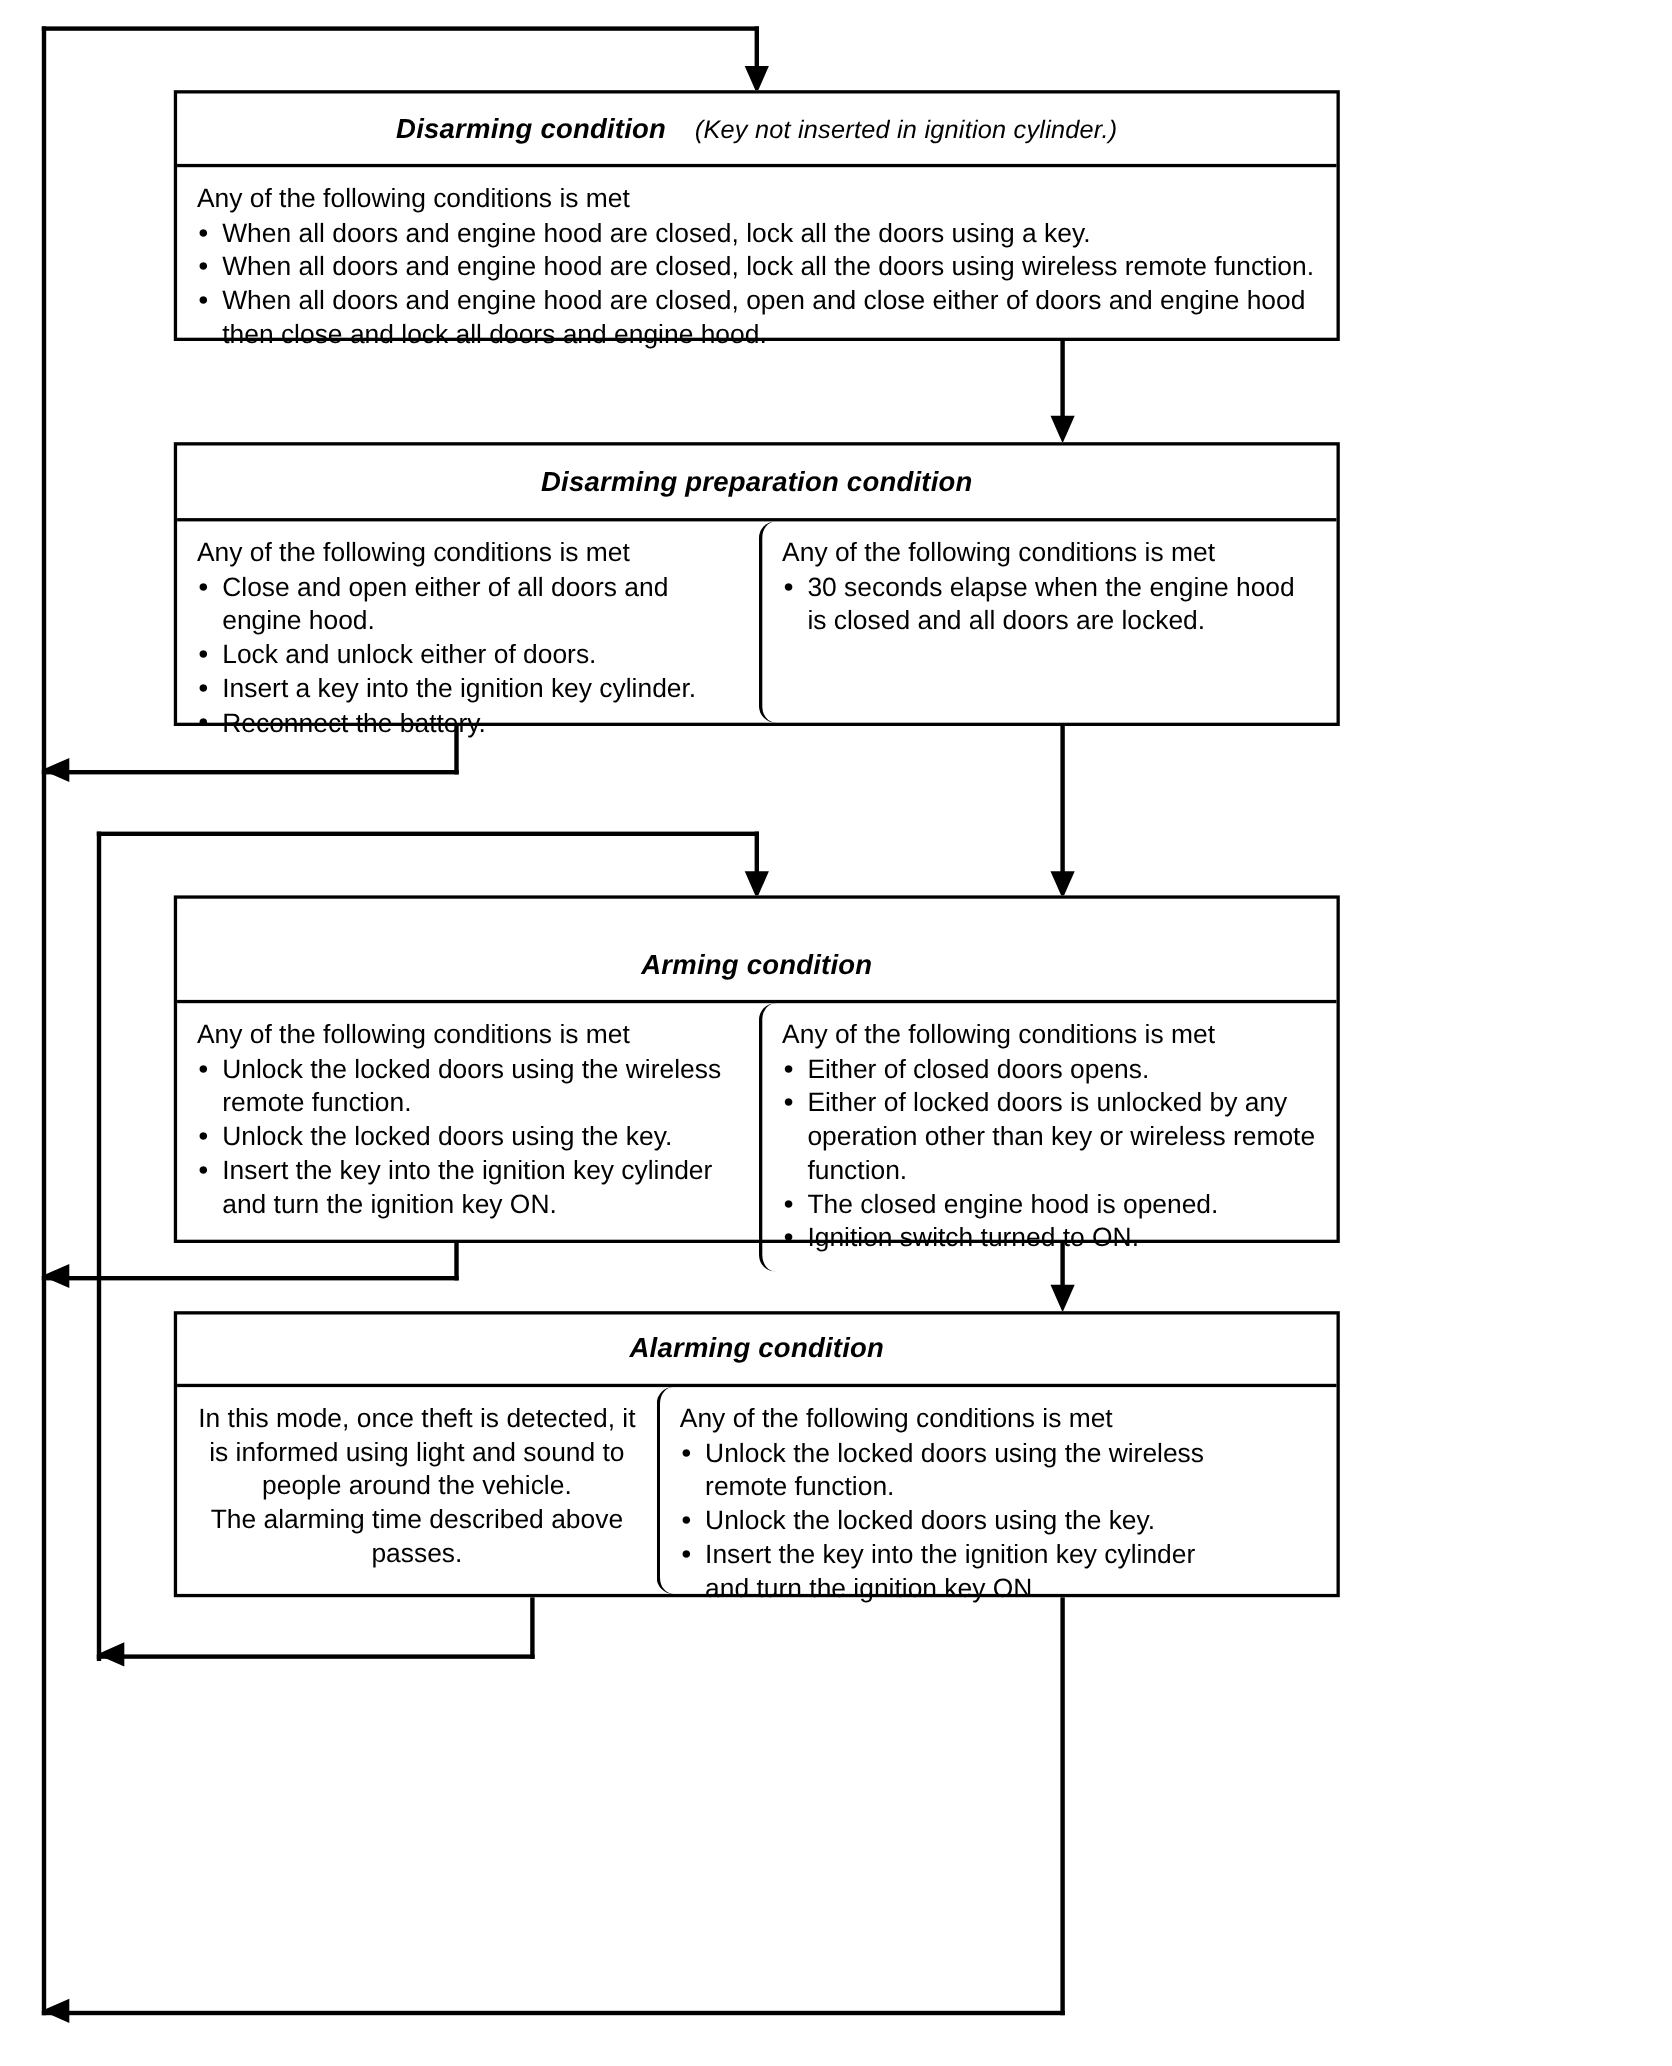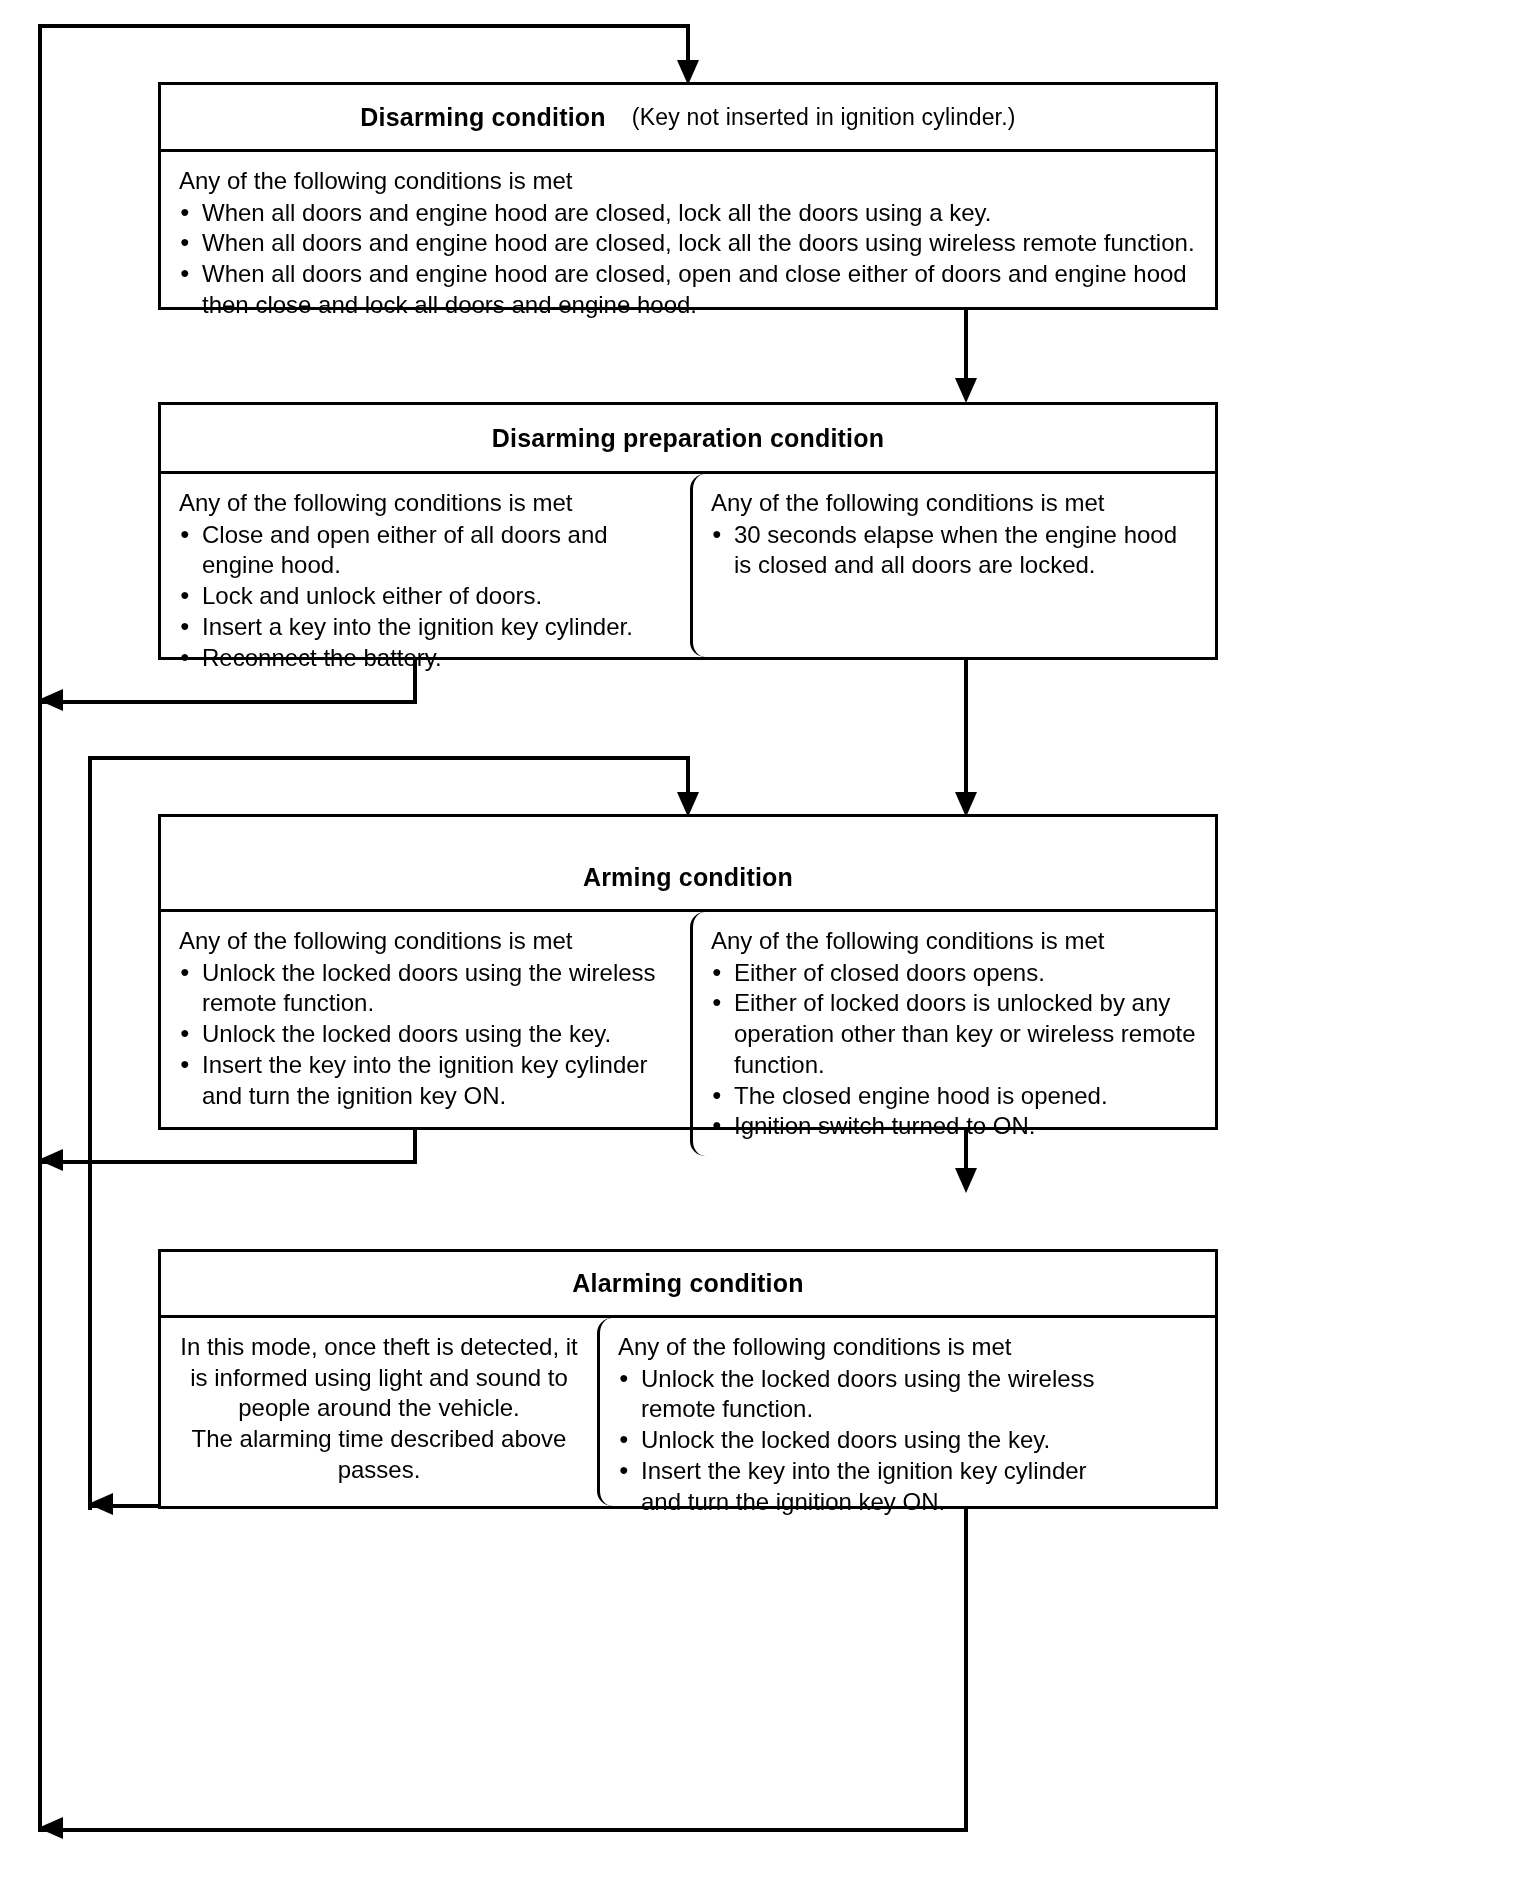--- a/index.html
+++ b/index.html
@@ -1,21 +1,21 @@
 <!DOCTYPE html>
 <html><head>
 <meta charset="utf-8">
 <style>
   html,body{margin:0;padding:0;background:#fff;}
   body{font-family:"Liberation Sans",sans-serif;color:#000;}
   #page{position:relative;width:1520px;height:1878px;background:#fff;overflow:hidden;}
 
   .box{position:absolute;border:3px solid #000;background:#fff;box-sizing:border-box;}
   .box-title{border-bottom:3px solid #000;text-align:left;font-weight:bold;
-             display:flex;align-items:center;justify-content:center;box-sizing:border-box;}
+             display:flex;align-items:center;justify-content:center;box-sizing:border-box;font-style:italic;}
   .box-title .t-main{font-size:25px;letter-spacing:.2px;}
   .box-title .t-note{font-size:23px;font-weight:normal;margin-left:26px;letter-spacing:.2px;}
   .box-body{display:flex;box-sizing:border-box;}
   .col{box-sizing:border-box;padding:14px 16px 8px 16px;font-size:24px;line-height:1.28;border-radius:15px;}
   .col.right{border-left:3px solid #000;}
   .lead{margin:0 0 0 2px;white-space:nowrap;}
   ul.blist{list-style:none;margin:1px;padding:0;}
   ul.blist li{position:relative;padding-left:24px;margin:0;}
   ul.blist li::before{content:"\25CF";position:absolute;left:2px;top:-1px;font-size:16px;line-height:1.9;}
   .plain{margin:0;}
@@ -126,21 +126,21 @@
         <ul class="blist">
           <li>Either of closed doors opens.</li>
           <li>Either of locked doors is unlocked by any operation other than key or wireless remote function.</li>
           <li>The closed engine hood is opened.</li>
           <li>Ignition switch turned to ON.</li>
         </ul>
       </div>
     </div>
   </div>
 
-  <div class="box" style="left:158px; top:1249px; width:1060px; height:260px;">
+  <div class="box" style="left:158px; top:1192px; width:1060px; height:260px;">
     <div class="box-title" style="height:66px;">
       <span class="t-main">Alarming condition</span>
     </div>
     <div class="box-body" style="height:188px;">
       <div class="col left" style="width:436px;text-align:center;">
         <p class="plain">In this mode, once theft is detected, it is informed using light and sound to people around the vehicle.</p>
         <p class="plain">The alarming time described above passes.</p>
       </div>
       <div class="col right" style="width:525px;">
         <p class="lead">Any of the following conditions is met</p>

